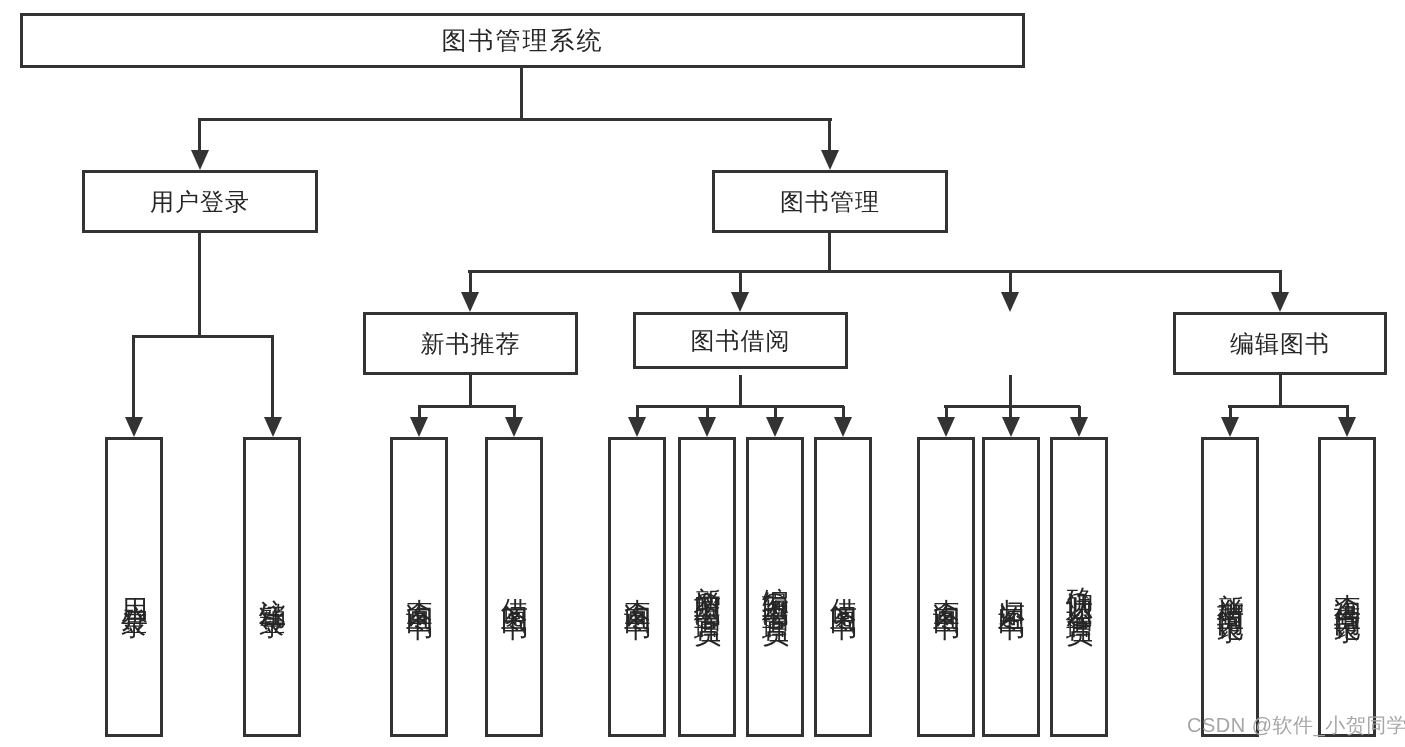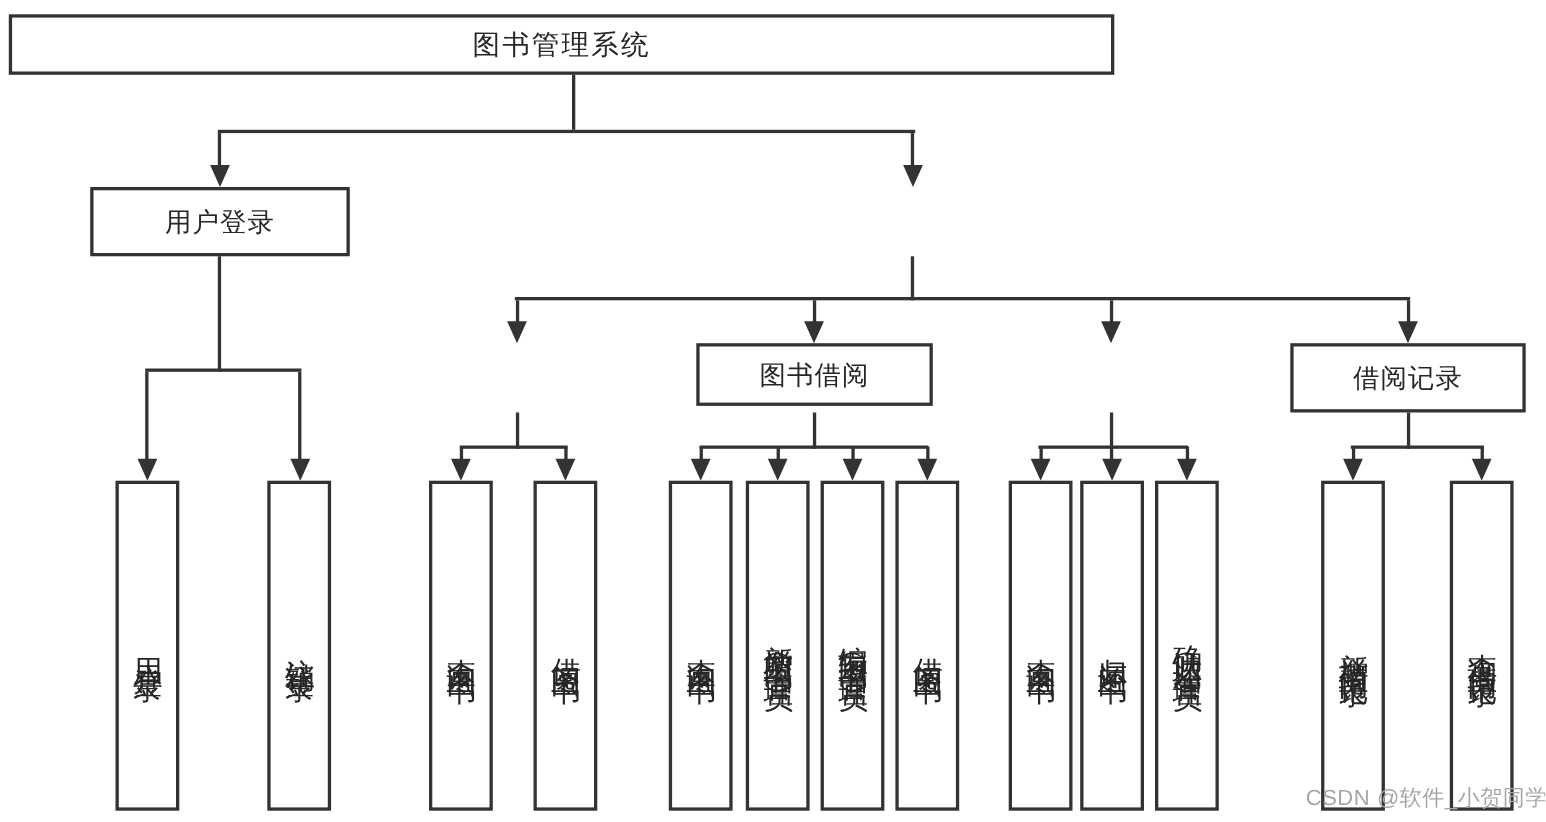--- a/index.html
+++ b/index.html
@@ -36,58 +36,64 @@
   .watermark{
     position:absolute;left:1187px;top:712px;z-index:10;
     font-size:20px;color:#a6a6a6;white-space:nowrap;letter-spacing:0.5px;
   }
 </style>
 </head>
 <body>
 
 <div class="canvas">
 
-  <div class="box root" style="left:8px;top:13px;width:1005px;height:55px">
+  <div class="box root" style="left:20px;top:13px;width:1005px;height:55px">
     <span class="lbl">图书管理系统</span>
   </div>
 
   <div class="vline" style="left:520px;top:68px;height:50px"></div>
   <div class="hline" style="left:198px;top:118px;width:634px"></div>
   <div class="vline" style="left:198px;top:121px;height:30px"></div>
   <div class="vline" style="left:828px;top:121px;height:30px"></div>
   <div class="arrow" style="left:191px;top:150px"></div>
   <div class="arrow" style="left:821px;top:150px"></div>
 
   <div class="box" style="left:82px;top:170px;width:236px;height:63px">
     <span class="lbl">用户登录</span>
+  </div>
+  <div class="box" style="left:712px;top:170px;width:236px;height:63px">
+    <span class="lbl">图书管理</span>
   </div>
 
   <div class="vline" style="left:198px;top:233px;height:105px"></div>
   <div class="hline" style="left:132px;top:335px;width:142px"></div>
   <div class="vline" style="left:132px;top:338px;height:80px"></div>
   <div class="vline" style="left:271px;top:338px;height:80px"></div>
   <div class="arrow" style="left:125px;top:417px"></div>
   <div class="arrow" style="left:264px;top:417px"></div>
 
   <div class="vline" style="left:828px;top:233px;height:40px"></div>
   <div class="hline" style="left:468px;top:270px;width:814px"></div>
   <div class="vline" style="left:469px;top:273px;height:20px"></div>
   <div class="vline" style="left:739px;top:273px;height:20px"></div>
   <div class="vline" style="left:1009px;top:273px;height:20px"></div>
   <div class="vline" style="left:1279px;top:273px;height:20px"></div>
   <div class="arrow" style="left:461px;top:292px"></div>
   <div class="arrow" style="left:731px;top:292px"></div>
   <div class="arrow" style="left:1001px;top:292px"></div>
   <div class="arrow" style="left:1271px;top:292px"></div>
 
+  <div class="box" style="left:363px;top:312px;width:215px;height:63px">
+    <span class="lbl">新书推荐</span>
+  </div>
   <div class="box" style="left:633px;top:312px;width:215px;height:57px">
     <span class="lbl">图书借阅</span>
   </div>
   <div class="box" style="left:1173px;top:312px;width:214px;height:63px">
-    <span class="lbl">借阅记录</span>
+    <span class="lbl">编辑图书</span>
   </div>
 
   <div class="vline" style="left:469px;top:375px;height:33px"></div>
   <div class="vline" style="left:739px;top:375px;height:33px"></div>
   <div class="vline" style="left:1009px;top:375px;height:33px"></div>
   <div class="vline" style="left:1279px;top:375px;height:33px"></div>
 
   <div class="hline" style="left:418px;top:405px;width:98px"></div>
   <div class="hline" style="left:636px;top:405px;width:208px"></div>
   <div class="hline" style="left:944px;top:405px;width:136px"></div>

